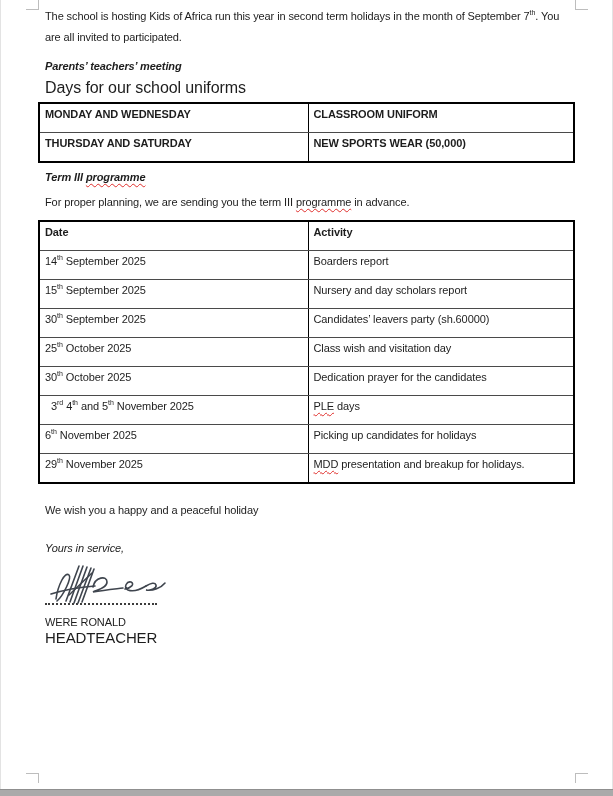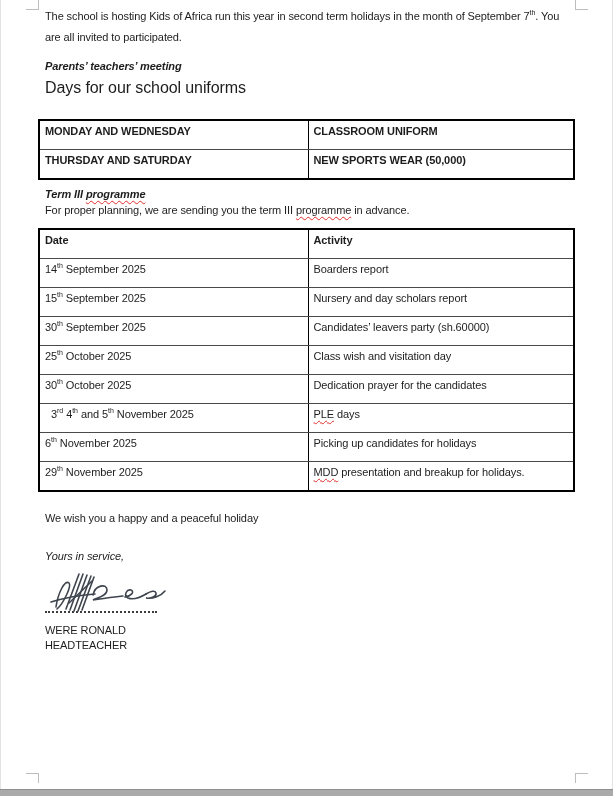--- a/index.html
+++ b/index.html
@@ -41,31 +41,31 @@
   }
   td {
     border:1px solid #4a4a4a;
     vertical-align:top;
     padding:2px 4px 2px 5px;
     height:24px;
     font-size:11px; line-height:17px;
     overflow:hidden; white-space:nowrap;
   }
   td:first-child { border-right:1px solid #000; }
-  .t-uniform { margin-top:24px; }
+  .t-uniform { margin-top:7px; }
   .t-uniform td { font-weight:bold; }
   .t-prog { margin-top:10px; }
   .t-prog tr.hdr td { font-weight:bold; }
   .closing-wish { margin-top:18px; line-height:16px; }
   .valediction  { margin-top:22px; line-height:16px;font-style:italic; }
   .sig-block { margin-top:7px; }
   .sig-svg { display:block; margin-left:-2px; }
   .sig-line { width:112px; height:0; border-bottom:2px dotted #3c3c3c; margin-top:-2px; }
   .sig-name  { margin-top:10px; font-size:11px; line-height:15px; }
-  .sig-title { font-size:11px; line-height:15px; }
+  .sig-title { font-size:15px; line-height:15px; }
 </style>
 </head>
 <body>
 
 <div class="edge-left"></div>
 <div class="edge-right"></div>
 <div class="bottom-band"></div>
 <div class="corner c-tl"></div>
 <div class="corner c-tr"></div>
 <div class="corner c-bl"></div>
@@ -92,21 +92,21 @@
     </tr>
     <tr>
       <td>THURSDAY AND SATURDAY</td>
       <td>NEW SPORTS WEAR (50,000)</td>
     </tr>
   </tbody>
     </table>
 
   <p class="bi mt-sm"><span>Term III </span><span class="wavy">programme</span></p>
 
-  <p style="line-height:16px;"><span>For proper planning, we are sending you the term III </span><span class="wavy">programme</span><span> in advance.</span></p>
+  <p style="margin-top:9px; line-height:16px;"><span>For proper planning, we are sending you the term III </span><span class="wavy">programme</span><span> in advance.</span></p>
 
   <table class="t-prog">
     <colgroup>
         <col style="width:269px">
         <col>
       </colgroup>
     <tbody>
         <tr class="hdr">
       <td>Date</td>
       <td>Activity</td>

